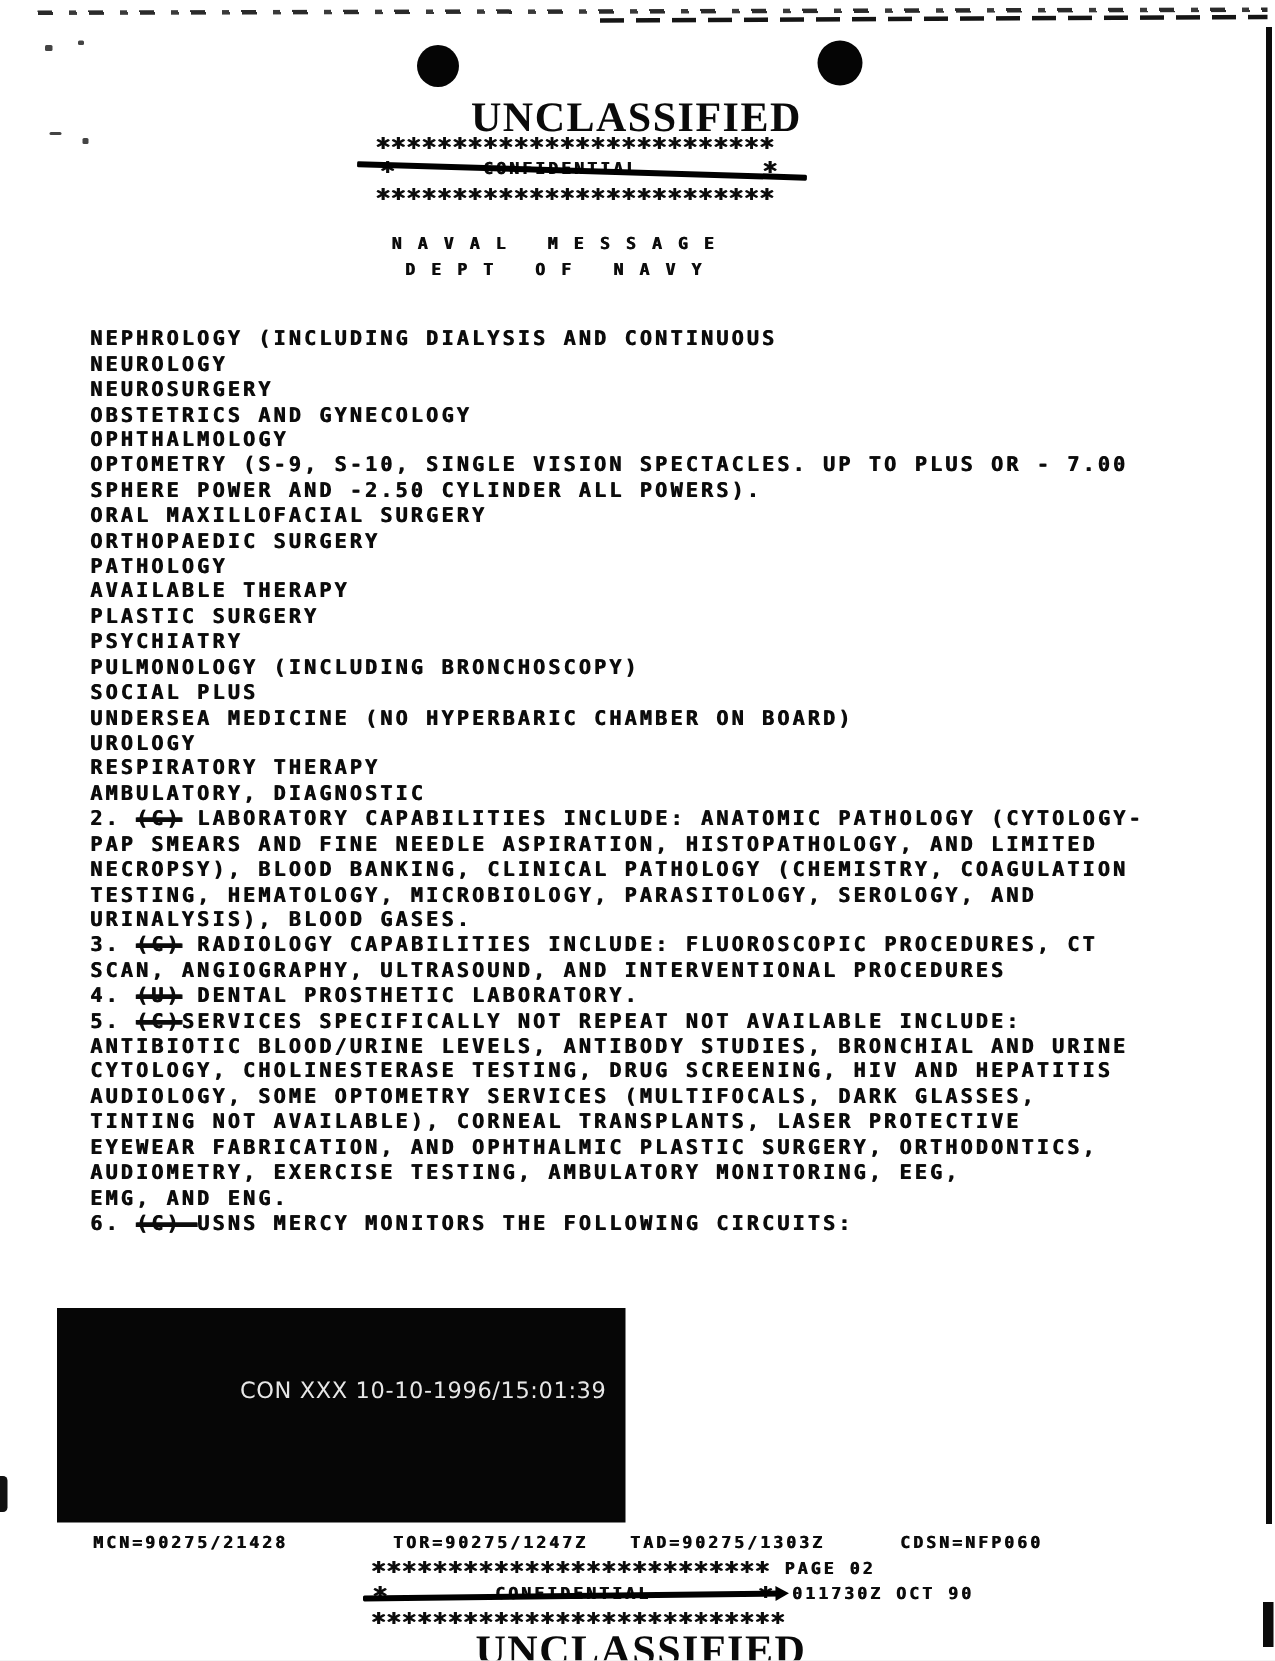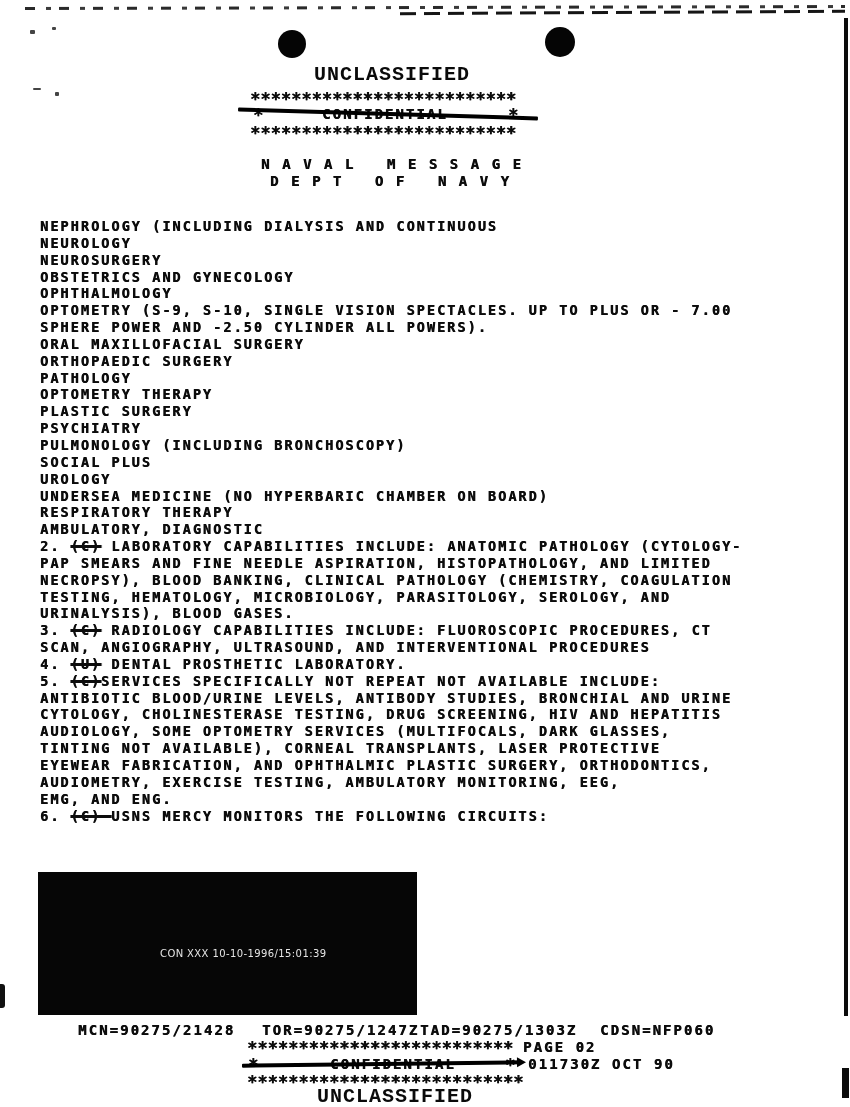--- a/index.html
+++ b/index.html
@@ -4,59 +4,59 @@
 <style>
   html,body{margin:0;padding:0;background:#e9e9e9;}
   .page{
     position:relative;width:850px;height:1107px;margin:0 auto;
     background:#ffffff;overflow:hidden;
     font-family:"DejaVu Sans Mono", monospace;color:#0c0c0c;
   }
   .t{position:absolute;white-space:pre;}
   .mono{
     font-family:"DejaVu Sans Mono", monospace;
-    font-weight:700;font-size:14px;letter-spacing:2.05px;
+    font-weight:700;font-size:11px;letter-spacing:2.05px;
     text-shadow:0.5px 0 currentColor;
   }
   .sans-head{
-    font-family:Liberation Mono, monospace;
-    font-weight:700;font-size:20px;letter-spacing:1px;color:#0a0a0a;
+    font-family:Liberation Serif, serif;
+    font-weight:700;font-size:28px;letter-spacing:1px;color:#0a0a0a;
   }
   .stars{
     font-family:"DejaVu Sans Mono", monospace;font-weight:700;
     font-size:17px;letter-spacing:0;line-height:14px;
     text-shadow:0.6px 0 currentColor;
   }
   
   .body-block{position:absolute;left:40px;top:218px;width:780px;}
   .bl{height:16.85px;line-height:16.85px;white-space:pre;
       font-family:"DejaVu Sans Mono",monospace;font-weight:700;
-      font-size:13.5px;letter-spacing:2.05px;text-shadow:0.5px 0 currentColor;}
+      font-size:13.5px;letter-spacing:2.05px;text-shadow:0.5px 0 currentColor;margin-left:20px;}
   .strike{text-decoration:line-through;text-decoration-thickness:3px;}
   
   .strike-line{position:absolute;background:#000;border-radius:1px;}
   .strike-line.top{left:238px;top:112px;width:300px;height:4px;transform:rotate(1.7deg);}
   .strike-line.bottom{left:242px;top:1062px;width:280px;height:4px;transform:rotate(-0.7deg);}
   .strike-line.bottom::after{
     content:"";position:absolute;right:-4px;top:-3px;width:0;height:0;
     border-left:9px solid #000;border-top:5px solid transparent;border-bottom:5px solid transparent;
   }
   
   .hole{position:absolute;background:#050505;border-radius:50%;}
   .hole-1{left:278px;top:30px;width:28px;height:28px;}
   .hole-2{left:545px;top:27px;width:30px;height:30px;}
   
   .redaction{
     position:absolute;left:38px;top:872px;width:379px;height:143px;
     background:#060606;
   }
   .redaction .stamp{
-    position:absolute;left:122px;top:76px;
+    position:absolute;left:122px;top:46px;
     font-family:"DejaVu Sans","Liberation Sans",sans-serif;
-    font-size:10px;letter-spacing:0.4px;color:#e6e6e6;white-space:pre;
+    font-size:15px;letter-spacing:0.4px;color:#e6e6e6;white-space:pre;
   }
   
   .noise-top-1{position:absolute;left:25px;top:6px;width:820px;height:3px;transform:rotate(-0.15deg);
     background:repeating-linear-gradient(90deg,#2a2a2a 0 10px,transparent 10px 21px,#3a3a3a 21px 26px,transparent 26px 34px);}
   .noise-top-2{position:absolute;left:400px;top:11px;width:445px;height:3px;transform:rotate(-0.3deg);
     background:repeating-linear-gradient(90deg,#151515 0 16px,transparent 16px 24px);}
   .right-edge-line{position:absolute;left:844px;top:18px;width:4px;height:998px;background:#0b0b0b;}
   .right-edge-mark{position:absolute;left:842px;top:1068px;width:7px;height:30px;background:#0b0b0b;}
   .left-edge-mark{position:absolute;left:0px;top:984px;width:5px;height:24px;background:#111;
     border-radius:0 3px 3px 0;}
@@ -95,27 +95,27 @@
       <div class="bl">NEPHROLOGY (INCLUDING DIALYSIS AND CONTINUOUS</div>
       <div class="bl">NEUROLOGY</div>
       <div class="bl">NEUROSURGERY</div>
       <div class="bl">OBSTETRICS AND GYNECOLOGY</div>
       <div class="bl">OPHTHALMOLOGY</div>
       <div class="bl">OPTOMETRY (S-9, S-10, SINGLE VISION SPECTACLES. UP TO PLUS OR - 7.00</div>
       <div class="bl">SPHERE POWER AND -2.50 CYLINDER ALL POWERS).</div>
       <div class="bl">ORAL MAXILLOFACIAL SURGERY</div>
       <div class="bl">ORTHOPAEDIC SURGERY</div>
       <div class="bl">PATHOLOGY</div>
-      <div class="bl">OPTOMETRY THERAPY</div>
+      <div class="bl">AVAILABLE THERAPY</div>
       <div class="bl">PLASTIC SURGERY</div>
       <div class="bl">PSYCHIATRY</div>
       <div class="bl">PULMONOLOGY (INCLUDING BRONCHOSCOPY)</div>
       <div class="bl">SOCIAL PLUS</div>
+      <div class="bl">UNDERSEA MEDICINE (NO HYPERBARIC CHAMBER ON BOARD)</div>
       <div class="bl">UROLOGY</div>
-      <div class="bl">UNDERSEA MEDICINE (NO HYPERBARIC CHAMBER ON BOARD)</div>
       <div class="bl">RESPIRATORY THERAPY</div>
       <div class="bl">AMBULATORY, DIAGNOSTIC</div>
       <div class="bl"><span>2. </span><span class="strike">(C)</span><span> LABORATORY CAPABILITIES INCLUDE: ANATOMIC PATHOLOGY (CYTOLOGY-</span></div>
       <div class="bl">PAP SMEARS AND FINE NEEDLE ASPIRATION, HISTOPATHOLOGY, AND LIMITED</div>
       <div class="bl">NECROPSY), BLOOD BANKING, CLINICAL PATHOLOGY (CHEMISTRY, COAGULATION</div>
       <div class="bl">TESTING, HEMATOLOGY, MICROBIOLOGY, PARASITOLOGY, SEROLOGY, AND</div>
       <div class="bl">URINALYSIS), BLOOD GASES.</div>
       <div class="bl"><span>3. </span><span class="strike">(C)</span><span> RADIOLOGY CAPABILITIES INCLUDE: FLUOROSCOPIC PROCEDURES, CT</span></div>
       <div class="bl">SCAN, ANGIOGRAPHY, ULTRASOUND, AND INTERVENTIONAL PROCEDURES</div>
       <div class="bl"><span>4. </span><span class="strike">(U)</span><span> DENTAL PROSTHETIC LABORATORY.</span></div>
@@ -127,21 +127,21 @@
       <div class="bl">EYEWEAR FABRICATION, AND OPHTHALMIC PLASTIC SURGERY, ORTHODONTICS,</div>
       <div class="bl">AUDIOMETRY, EXERCISE TESTING, AMBULATORY MONITORING, EEG,</div>
       <div class="bl">EMG, AND ENG.</div>
       <div class="bl"><span>6. </span><span class="strike">(C)—</span><span>USNS MERCY MONITORS THE FOLLOWING CIRCUITS:</span></div>
     </div>
 
   <div class="redaction">
     <span class="stamp">CON XXX 10-10-1996/15:01:39</span>
   </div>
 
-  <div class="t mono" style="left:78px;top:1022px;text-align:center;">MCN=90275/21428</div>
+  <div class="t mono" style="left:62px;top:1022px;text-align:center;">MCN=90275/21428</div>
   <div class="t mono" style="left:262px;top:1022px;text-align:center;">TOR=90275/1247Z</div>
   <div class="t mono" style="left:420px;top:1022px;">TAD=90275/1303Z</div>
   <div class="t mono" style="left:600px;top:1022px;">CDSN=NFP060</div>
 
   <div class="t stars" style="left:247px;top:1041px;">**************************</div>
   <div class="t mono" style="left:523px;top:1039px;">PAGE 02</div>
 
   <div class="t stars" style="left:248px;top:1058px;">*</div>
   <div class="t mono" style="left:330px;top:1056px;">CONFIDENTIAL</div>
   <div class="t stars" style="left:505px;top:1058px;">*</div>

